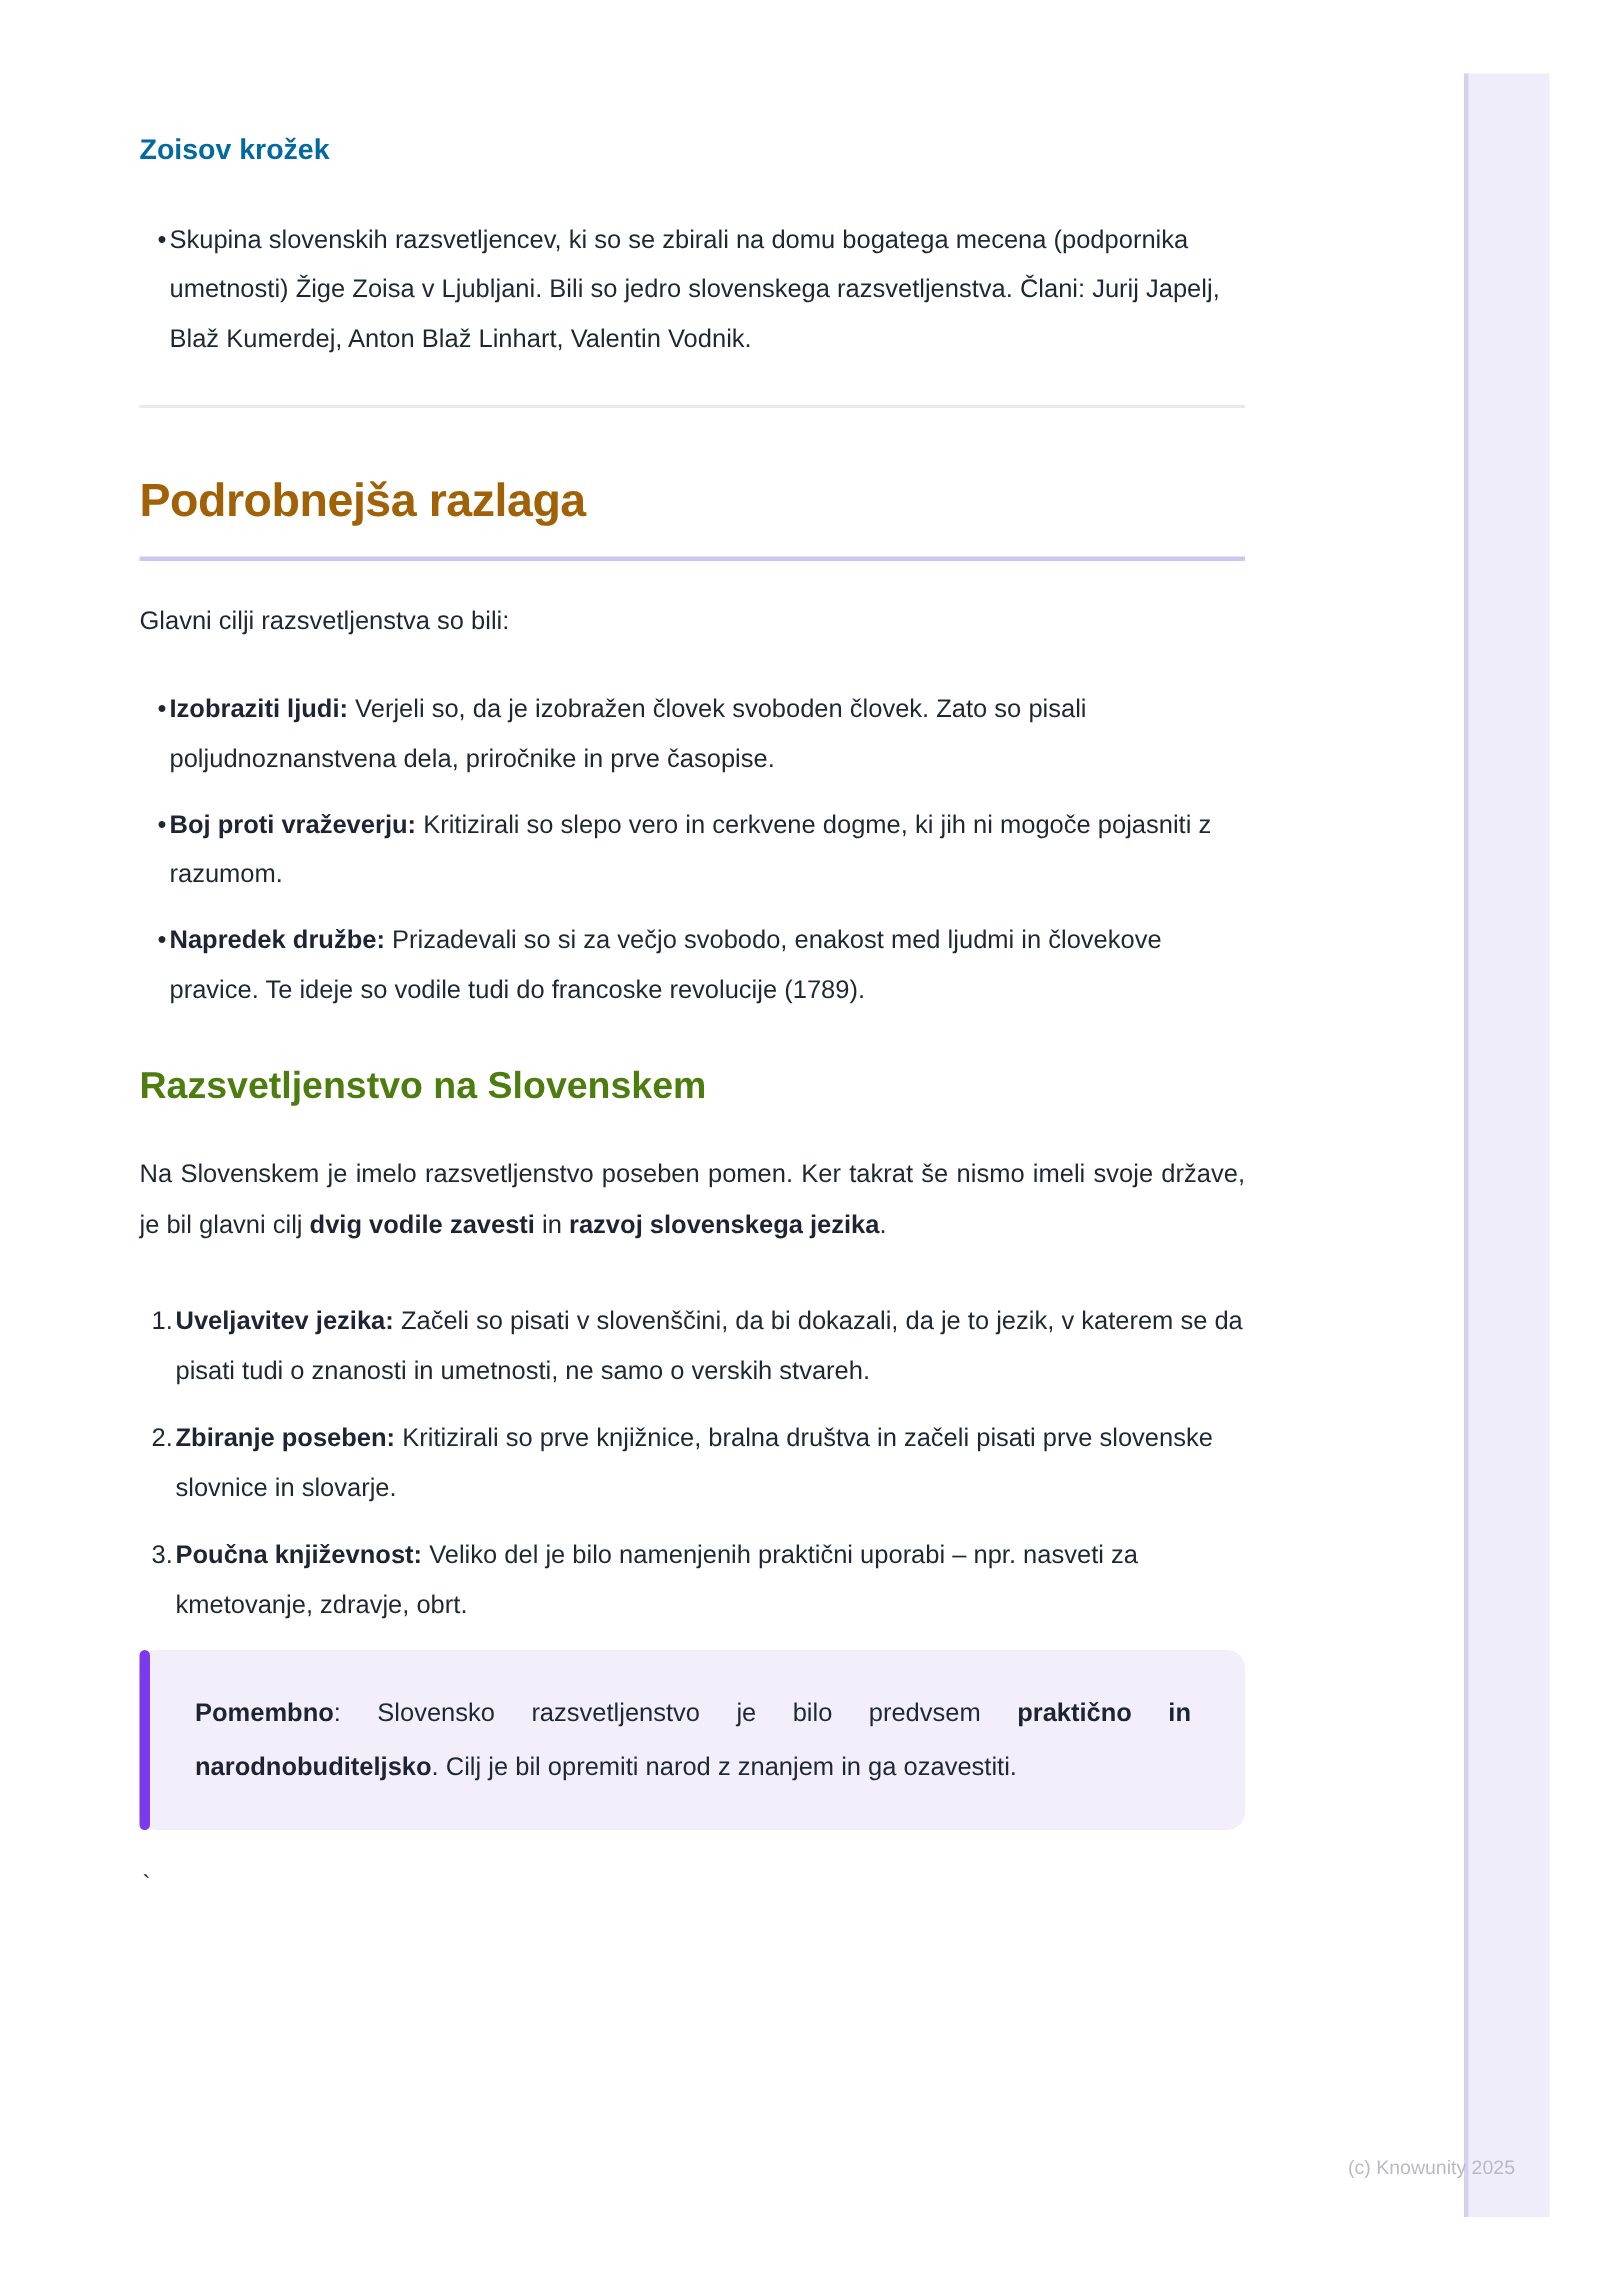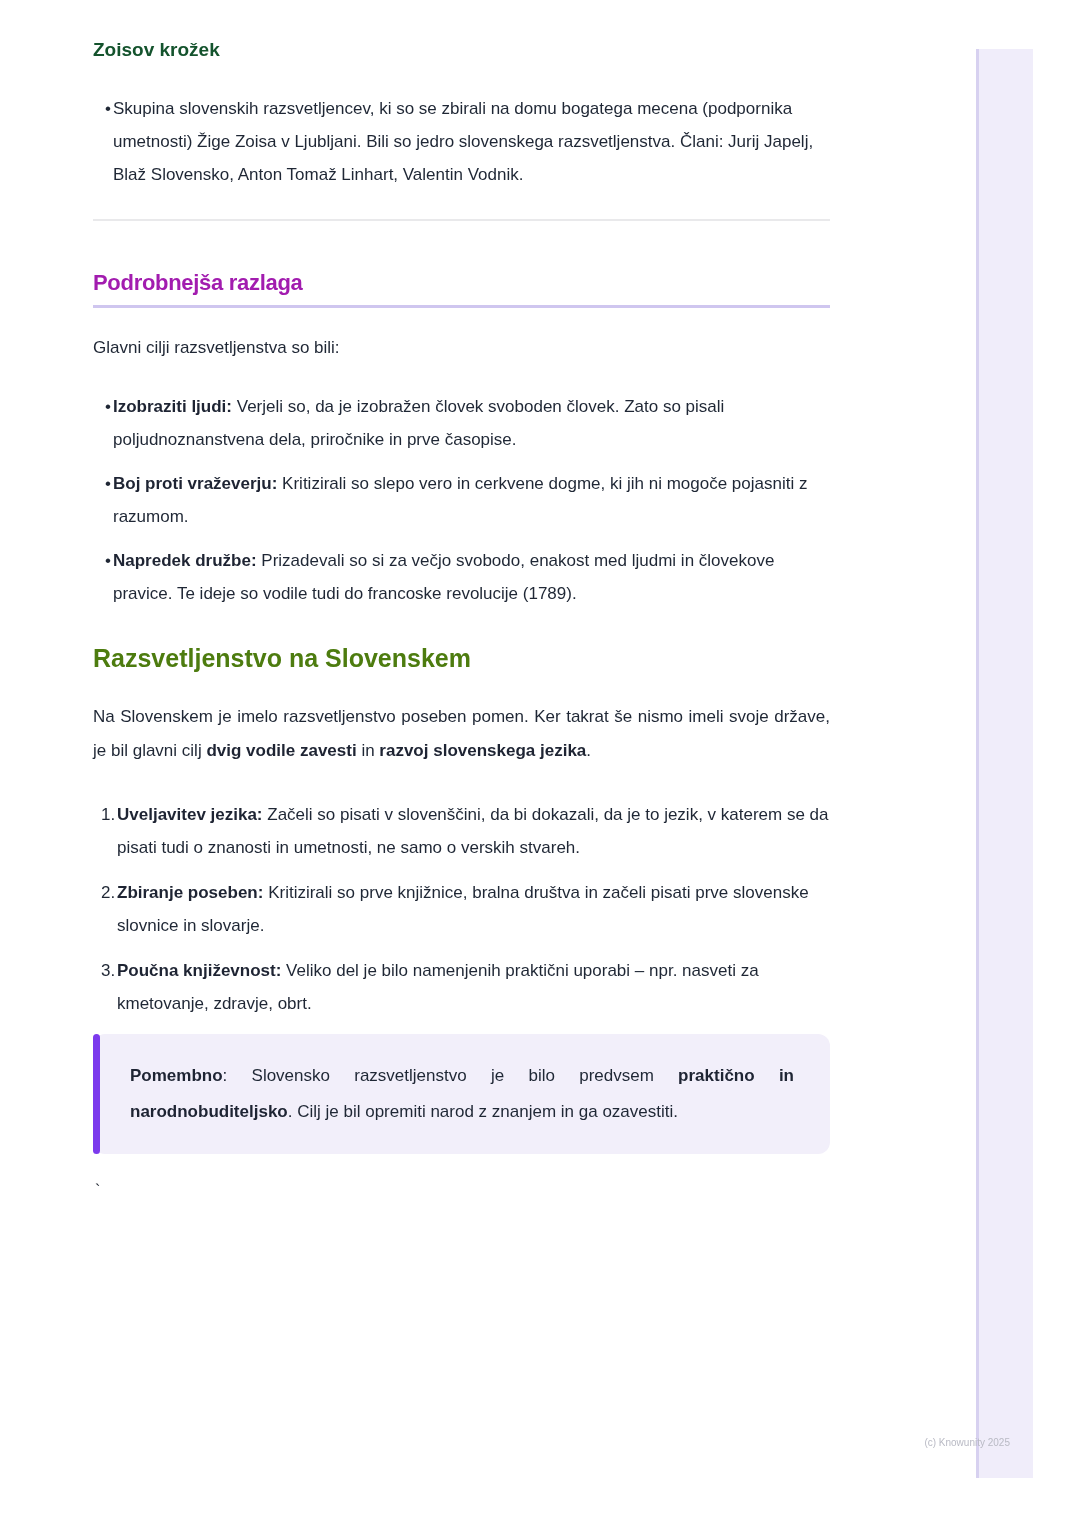--- a/index.html
+++ b/index.html
@@ -12,24 +12,24 @@
   }
   .page { position: relative; width: 1080px; height: 1528px; background:#ffffff; }
 
   .content {
     position: absolute;
     left: 93px; top: 0;
     width: 737px;
   }
 
   .h3-title {
-    margin: 38px 0 0 0;
+    margin: 89px 0 0 0;
     font-size: 19px; line-height: 24px;
     font-weight: 700;
-    color: #14532d;
+    color: #0369a1;
   }
 
   .top-list { margin: 30px 0 0 0; padding: 0; list-style: none; }
   .li-flex { display: flex; align-items: flex-start; }
   .dot {
     flex: 0 0 20px;
     width: 20px;
     font-size: 17px; line-height: 33px;
     color: #1f2735;
     padding-left: 12px;
@@ -38,24 +38,25 @@
   .li-body { flex: 1; font-size: 17px; line-height: 33px; }
 
   .divider {
     border: none;
     border-top: 2px solid #e9e9eb;
     margin: 28px 0 0 0;
   }
 
   .h1-title {
     margin: 40px 0 0 0;
-    font-size: 22px; line-height: 44px;
+    padding-bottom: 15px;
+    font-size: 31px; line-height: 44px;
     font-weight: 800;
     letter-spacing: -0.3px;
-    color: #a21caf;
+    color: #a16207;
     border-bottom: 3px solid #cfc6ef;
   }
 
   .intro { margin: 26px 0 0 0; font-size: 17px; line-height: 28px; }
 
   .goals-list { margin: 28px 0 0 0; padding: 0; list-style: none; }
   .goals-list li { margin-bottom: 11px; }
   .goals-list li:last-child { margin-bottom: 0; }
 
   b.lead { font-weight: 700; color: #1e2433; }
@@ -117,38 +118,38 @@
     background: #f0edfa;
     border-left: 3px solid #d7d1f0;
     box-sizing: border-box;
     z-index: 0;
   }
 
   .footer-copyright {
     position: absolute;
     top: 1437px;
     right: 70px;
-    font-size: 10px;
+    font-size: 13px;
     color: #b9bac4;
     z-index: 1;
   }
 </style>
 </head>
 <body>
 
 <div class="page">
 
   <div class="content">
 
     <h3 class="h3-title">Zoisov krožek</h3>
 
     <ul class="top-list">
       <li class="li-flex">
         <span class="dot">•</span>
-        <span class="li-body">Skupina slovenskih razsvetljencev, ki so se zbirali na domu bogatega mecena (podpornika umetnosti) Žige Zoisa v Ljubljani. Bili so jedro slovenskega razsvetljenstva. Člani: Jurij Japelj, Blaž Slovensko, Anton Tomaž Linhart, Valentin Vodnik.</span>
+        <span class="li-body">Skupina slovenskih razsvetljencev, ki so se zbirali na domu bogatega mecena (podpornika umetnosti) Žige Zoisa v Ljubljani. Bili so jedro slovenskega razsvetljenstva. Člani: Jurij Japelj, Blaž Kumerdej, Anton Blaž Linhart, Valentin Vodnik.</span>
       </li>
     </ul>
 
     <hr class="divider">
 
     <h1 class="h1-title">Podrobnejša razlaga</h1>
 
     <p class="intro">Glavni cilji razsvetljenstva so bili:</p>
 
     <ul class="goals-list">

